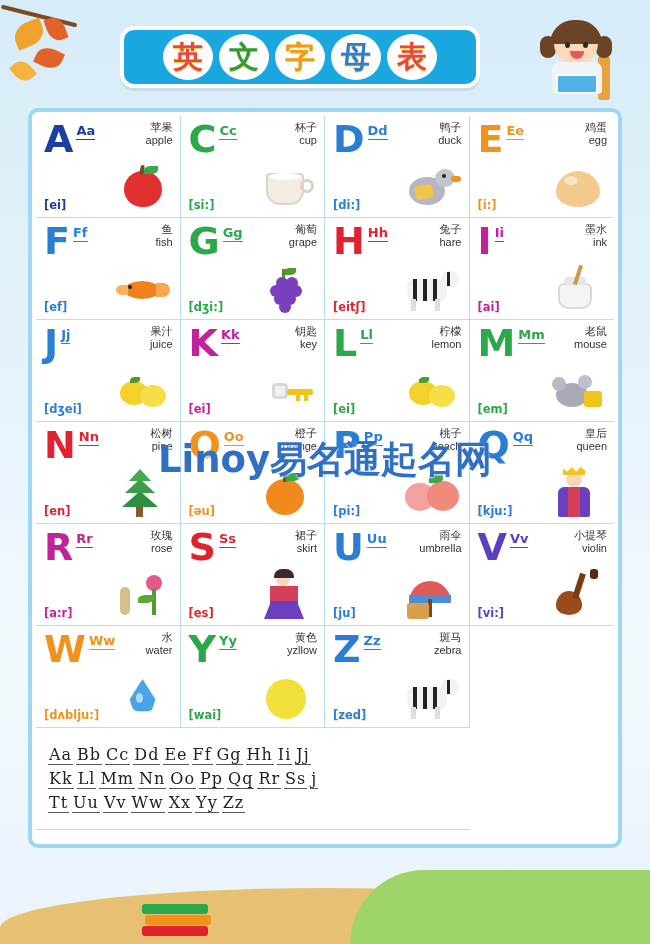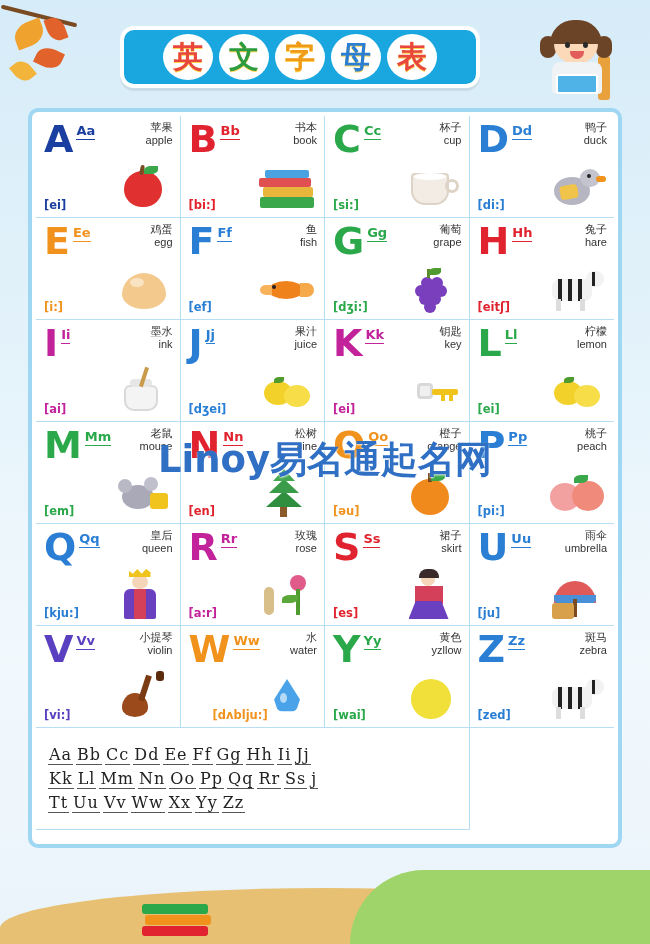--- a/index.html
+++ b/index.html
@@ -166,29 +166,20 @@
 
   <div class="chart">
     <div class="grid" id="grid">
         <div class="cell"><span class="big" style="color: rgb(27, 63, 160);">A</span><span class="minis" style="color: rgb(27, 63, 160);">Aa</span><div class="words">
             <span class="cn">苹果</span>
             <span class="en">apple</span>
           </div><div class="phon" style="color: rgb(27, 63, 160);">[ei]</div><div class="pic">
             <div class="sh" style="left: 12px; top: 10px; width: 38px; height: 36px; background: rgb(224, 48, 48); border-radius: 50% 50% 48% 48%;"></div>
             <div class="sh" style="left: 28px; top: 4px; width: 4px; height: 10px; background: rgb(122, 74, 34); border-radius: 2px; transform: rotate(12deg);"></div>
             <div class="sh" style="left: 32px; top: 5px; width: 14px; height: 8px; background: rgb(58, 168, 74); border-radius: 50% 0px;"></div>
-          </div></div>
-        <div class="cell"><span class="big" style="color: rgb(224, 35, 46);">B</span><span class="minis" style="color: rgb(224, 35, 46);">Bb</span><div class="words">
-            <span class="cn">书本</span>
-            <span class="en">book</span>
-          </div><div class="phon" style="color: rgb(224, 35, 46);">[bi:]</div><div class="pic">
-            <div class="sh" style="left: 4px; top: 36px; width: 54px; height: 11px; background: rgb(58, 168, 74); border-radius: 2px;"></div>
-            <div class="sh" style="left: 7px; top: 26px; width: 50px; height: 10px; background: rgb(232, 182, 58); border-radius: 2px;"></div>
-            <div class="sh" style="left: 3px; top: 17px; width: 52px; height: 9px; background: rgb(224, 80, 80); border-radius: 2px;"></div>
-            <div class="sh" style="left: 9px; top: 9px; width: 44px; height: 8px; background: rgb(74, 163, 224); border-radius: 2px;"></div>
           </div></div>
         <div class="cell"><span class="big" style="color: rgb(42, 168, 74);">C</span><span class="minis" style="color: rgb(42, 168, 74);">Cc</span><div class="words">
             <span class="cn">杯子</span>
             <span class="en">cup</span>
           </div><div class="phon" style="color: rgb(42, 168, 74);">[si:]</div><div class="pic">
             <div class="sh" style="left: 10px; top: 12px; width: 38px; height: 32px; background: rgb(242, 236, 228); border: 2px solid rgb(221, 211, 198); border-radius: 4px 4px 14px 14px;"></div>
             <div class="sh" style="left: 44px; top: 18px; width: 14px; height: 14px; border: 3px solid rgb(221, 211, 198); border-radius: 50%; background: transparent;"></div>
             <div class="sh" style="left: 13px; top: 12px; width: 32px; height: 7px; background: rgb(255, 255, 255); border-radius: 50%;"></div>
           </div></div>
         <div class="cell"><span class="big" style="color: rgb(42, 127, 212);">D</span><span class="minis" style="color: rgb(42, 127, 212);">Dd</span><div class="words">
@@ -352,21 +343,21 @@
             <span class="cn">小提琴</span>
             <span class="en">violin</span>
           </div><div class="phon" style="color: rgb(90, 63, 192);">[vi:]</div><div class="pic">
             <div class="sh" style="left: 10px; top: 22px; width: 26px; height: 24px; background: rgb(155, 74, 28); border-radius: 50% / 60% 60% 40% 40%;"></div>
             <div class="sh" style="left: 30px; top: 4px; width: 6px; height: 26px; background: rgb(122, 58, 18); transform: rotate(18deg);"></div>
             <div class="sh" style="left: 44px; top: 0px; width: 8px; height: 10px; background: rgb(90, 42, 10); border-radius: 3px;"></div>
           </div></div>
         <div class="cell"><span class="big" style="color: rgb(240, 146, 28);">W</span><span class="minis" style="color: rgb(240, 146, 28);">Ww</span><div class="words">
             <span class="cn">水</span>
             <span class="en">water</span>
-          </div><div class="phon" style="color: rgb(240, 146, 28); margin-left: 24px;">[dʌblju:]</div><div class="pic">
+          </div><div class="phon" style="color: rgb(240, 146, 28);">[dʌblju:]</div><div class="pic">
             <div class="sh" style="left: 18px; top: 8px; width: 26px; height: 34px; background: rgb(74, 163, 232); border-radius: 50% / 65% 65% 35% 35%; clip-path: polygon(50% 0px, 100% 60%, 85% 95%, 15% 95%, 0px 60%);"></div>
             <div class="sh" style="left: 24px; top: 22px; width: 7px; height: 10px; background: rgba(255, 255, 255, 0.6); border-radius: 50%;"></div>
           </div></div>
         <div class="cell row-last"><span class="big" style="color: rgb(42, 168, 74);">Y</span><span class="minis" style="color: rgb(42, 168, 74);">Yy</span><div class="words">
             <span class="cn">黄色</span>
             <span class="en">yzllow</span>
           </div><div class="phon" style="color: rgb(42, 168, 74);">[wai]</div><div class="pic">
             <div class="sh" style="left: 10px; top: 8px; width: 40px; height: 40px; background: rgb(242, 224, 58); border-radius: 50%;"></div>
           </div></div>
         <div class="cell row-last"><span class="big" style="color: rgb(42, 127, 212);">Z</span><span class="minis" style="color: rgb(42, 127, 212);">Zz</span><div class="words">

